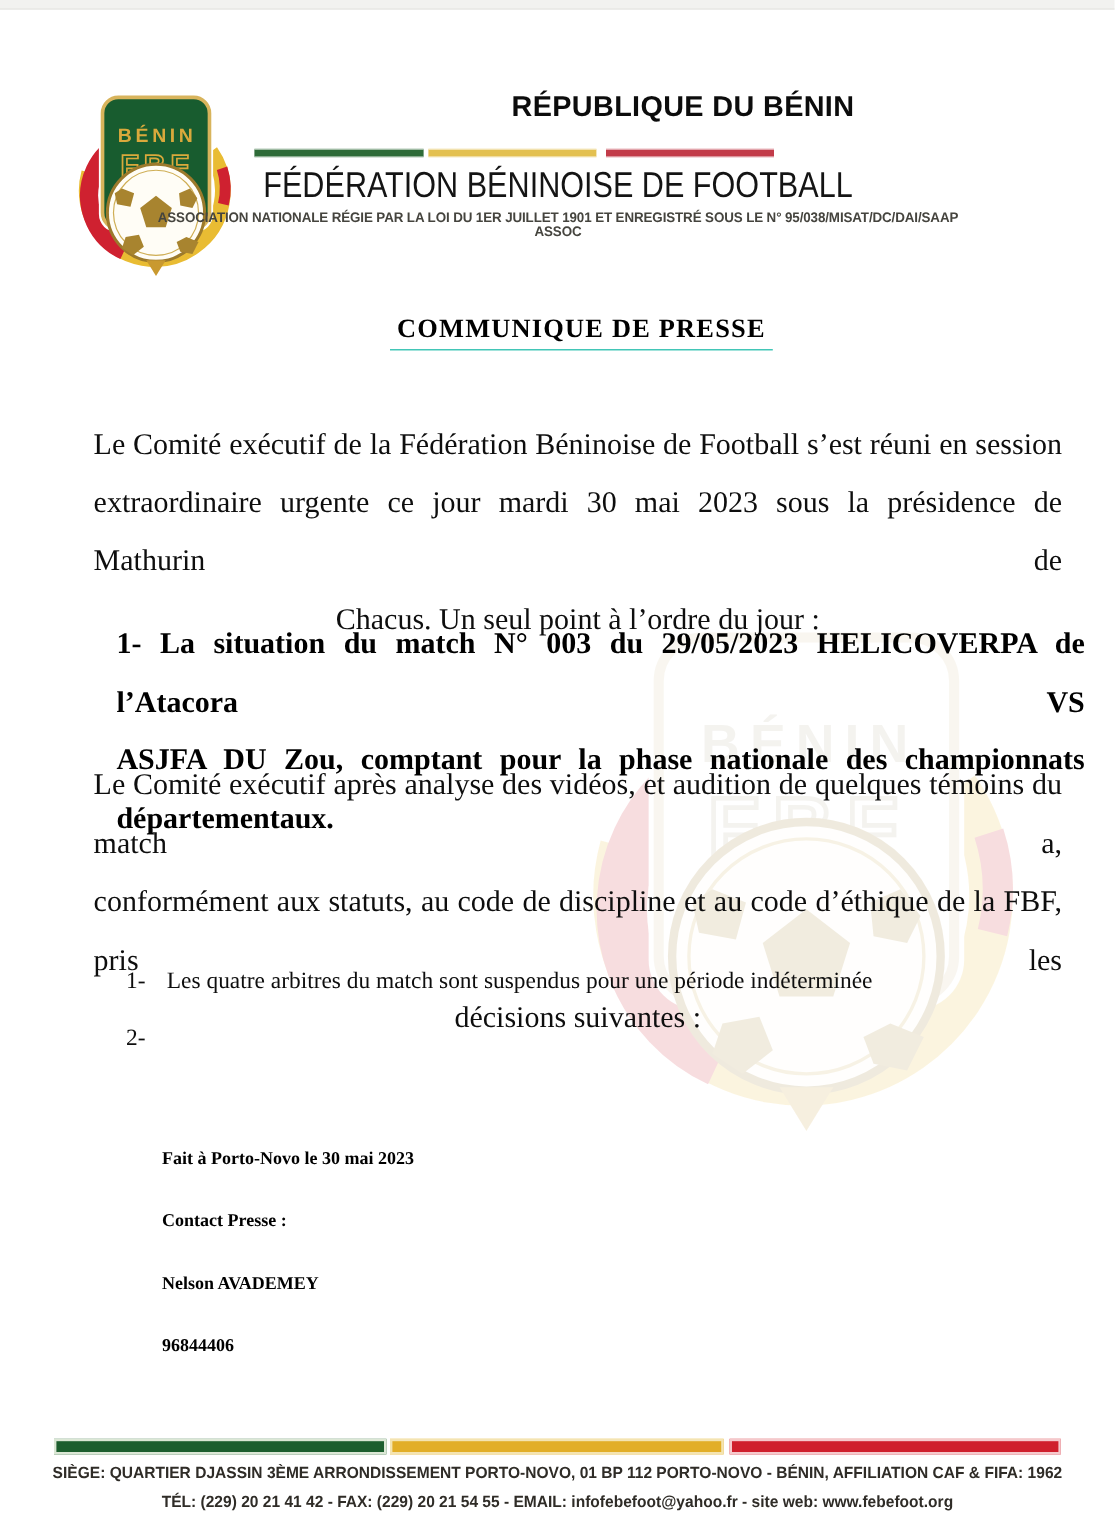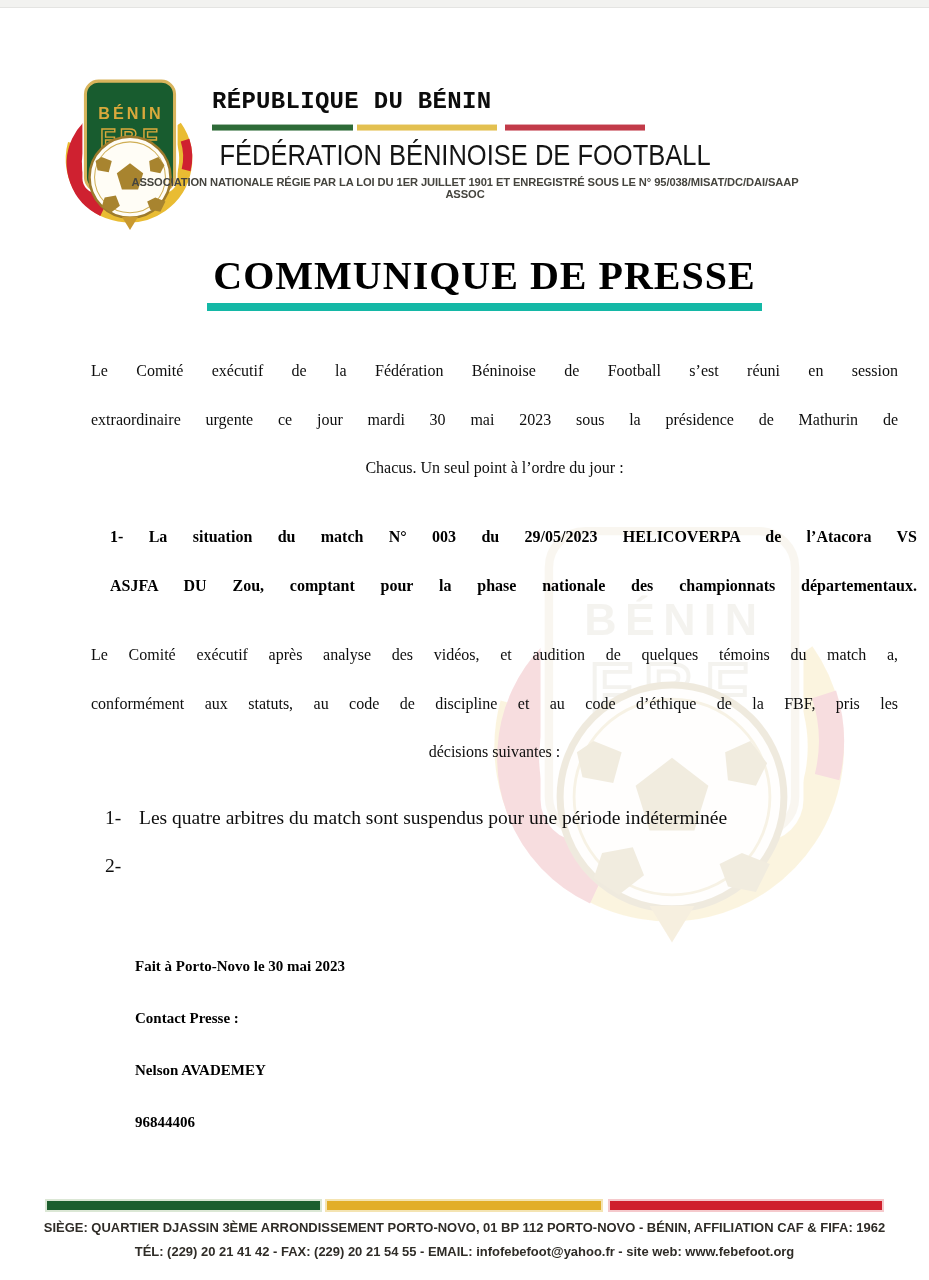--- a/index.html
+++ b/index.html
@@ -8,44 +8,44 @@
   .top-strip{position:absolute;top:0;left:0;right:0;height:7px;background:#f2f2f0;
              border-bottom:1px solid #e4e4e2;}
 
   
   .logo{position:absolute;left:54px;top:72px;width:152px;height:160px;}
   .logo svg{width:100%;height:100%;}
   .watermark{position:absolute;left:462px;top:506px;width:420px;height:442px;
              opacity:0.15;pointer-events:none;}
   .watermark svg{width:100%;height:100%;}
 
-  .republic{position:absolute;left:212px;top:88px;width:500px;text-align:left;
-            font-family:Liberation Mono, monospace;font-weight:900;font-size:24px;
+  .republic{position:absolute;left:212px;top:76px;width:500px;text-align:right;
+            font-family:Liberation Sans, sans-serif;font-weight:900;font-size:24px;
             letter-spacing:.3px;color:#0c0c0c;}
   .flag-bar{position:absolute;left:212px;top:124px;width:433px;height:8px;display:flex;}
   .flag-bar .seg{height:5px;border-top:1.5px solid rgba(255,255,255,.55);
                  border-bottom:1.5px solid rgba(255,255,255,.45);}
   .seg.g{width:141px;margin-right:4px;}
   .seg.y{width:140px;margin-right:8px;}
   .seg.r{width:140px;}
   .federation{position:absolute;left:165px;top:138px;width:600px;text-align:center;
               font-family:"Liberation Sans",sans-serif;font-weight:400;font-size:30px;
               color:#141414;transform:scaleX(.85);transform-origin:50% 50%;}
   .association{position:absolute;left:110px;top:176px;width:710px;text-align:center;
                font-family:"Liberation Sans",sans-serif;font-size:11.5px;font-weight:700;
                color:#45443e;transform:scaleX(.97);transform-origin:50% 50%;
                letter-spacing:-.1px;}
 
   
   .doc-title{position:absolute;left:40px;top:252px;width:889px;text-align:center;margin:0;}
-  .doc-title span{display:inline-block;font-weight:bold;font-size:40px;letter-spacing:1px;
-                  color:#000;border-bottom:8px solid #14b8a6;padding:0 6px 4px 6px;}
+  .doc-title span{display:inline-block;font-weight:bold;font-size:22px;letter-spacing:1px;
+                  color:#000;border-bottom:1px solid #14b8a6;padding:0 6px 4px 6px;}
 
   
-  .para{position:absolute;left:91px;width:807px;font-size:16px;line-height:48.5px;color:#0e0e0e;}
+  .para{position:absolute;left:78px;width:807px;font-size:25px;line-height:48.5px;color:#0e0e0e;}
   .para.p1{top:347px;}
   .para.p2{top:513px;font-weight:bold;color:#000;margin-left:19px;}
   .para.p3{top:631px;}
   .para .line{text-align:center;}
   .para .line.just{text-align:justify;text-align-last:justify;}
 
   .decisions{position:absolute;left:105px;top:794px;width:740px;font-size:19.5px;color:#0e0e0e;}
   .decision-row{display:flex;height:48px;line-height:48px;}
   .decision-row .num{width:34px;flex:0 0 34px;}
 

